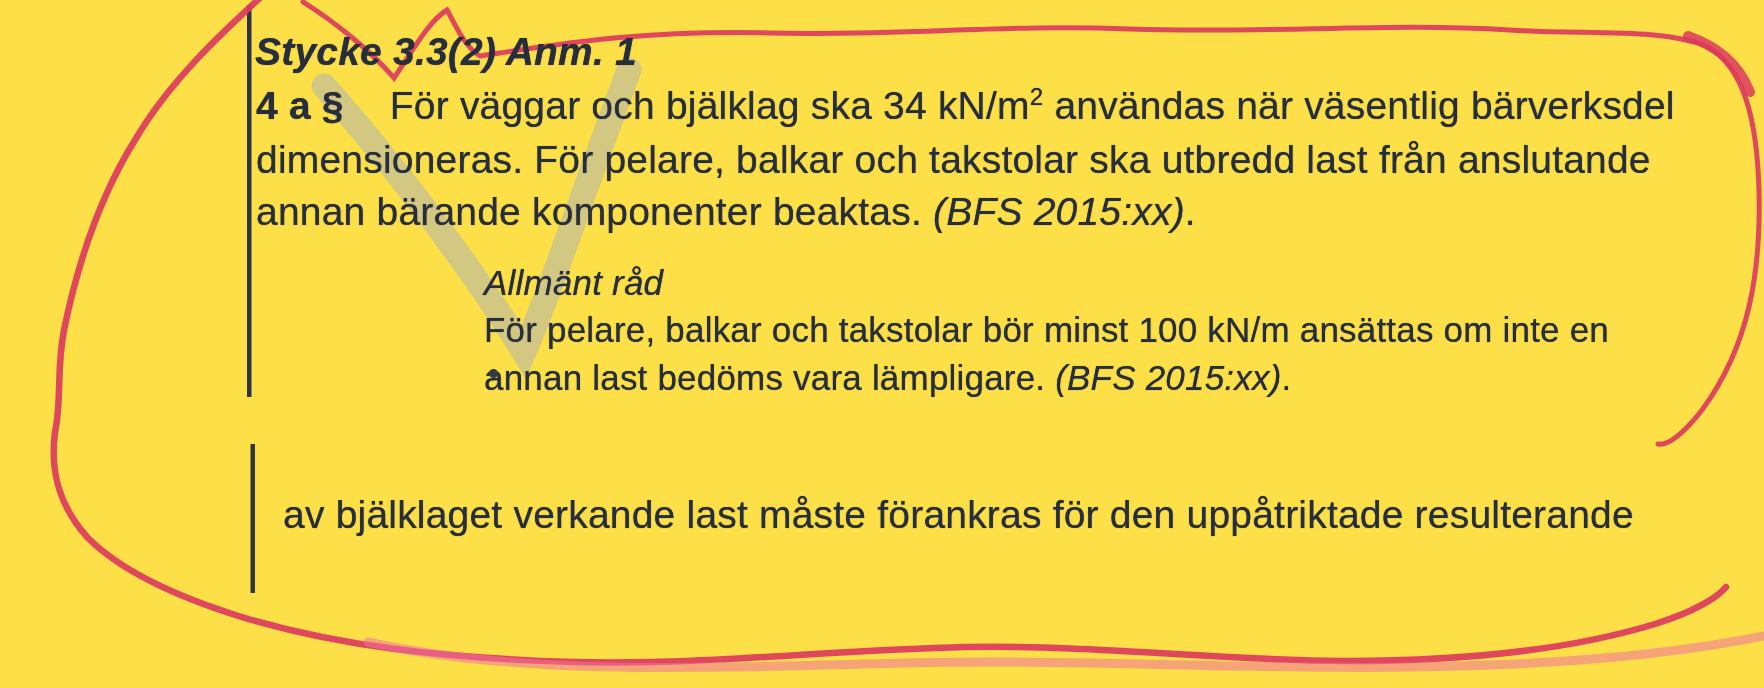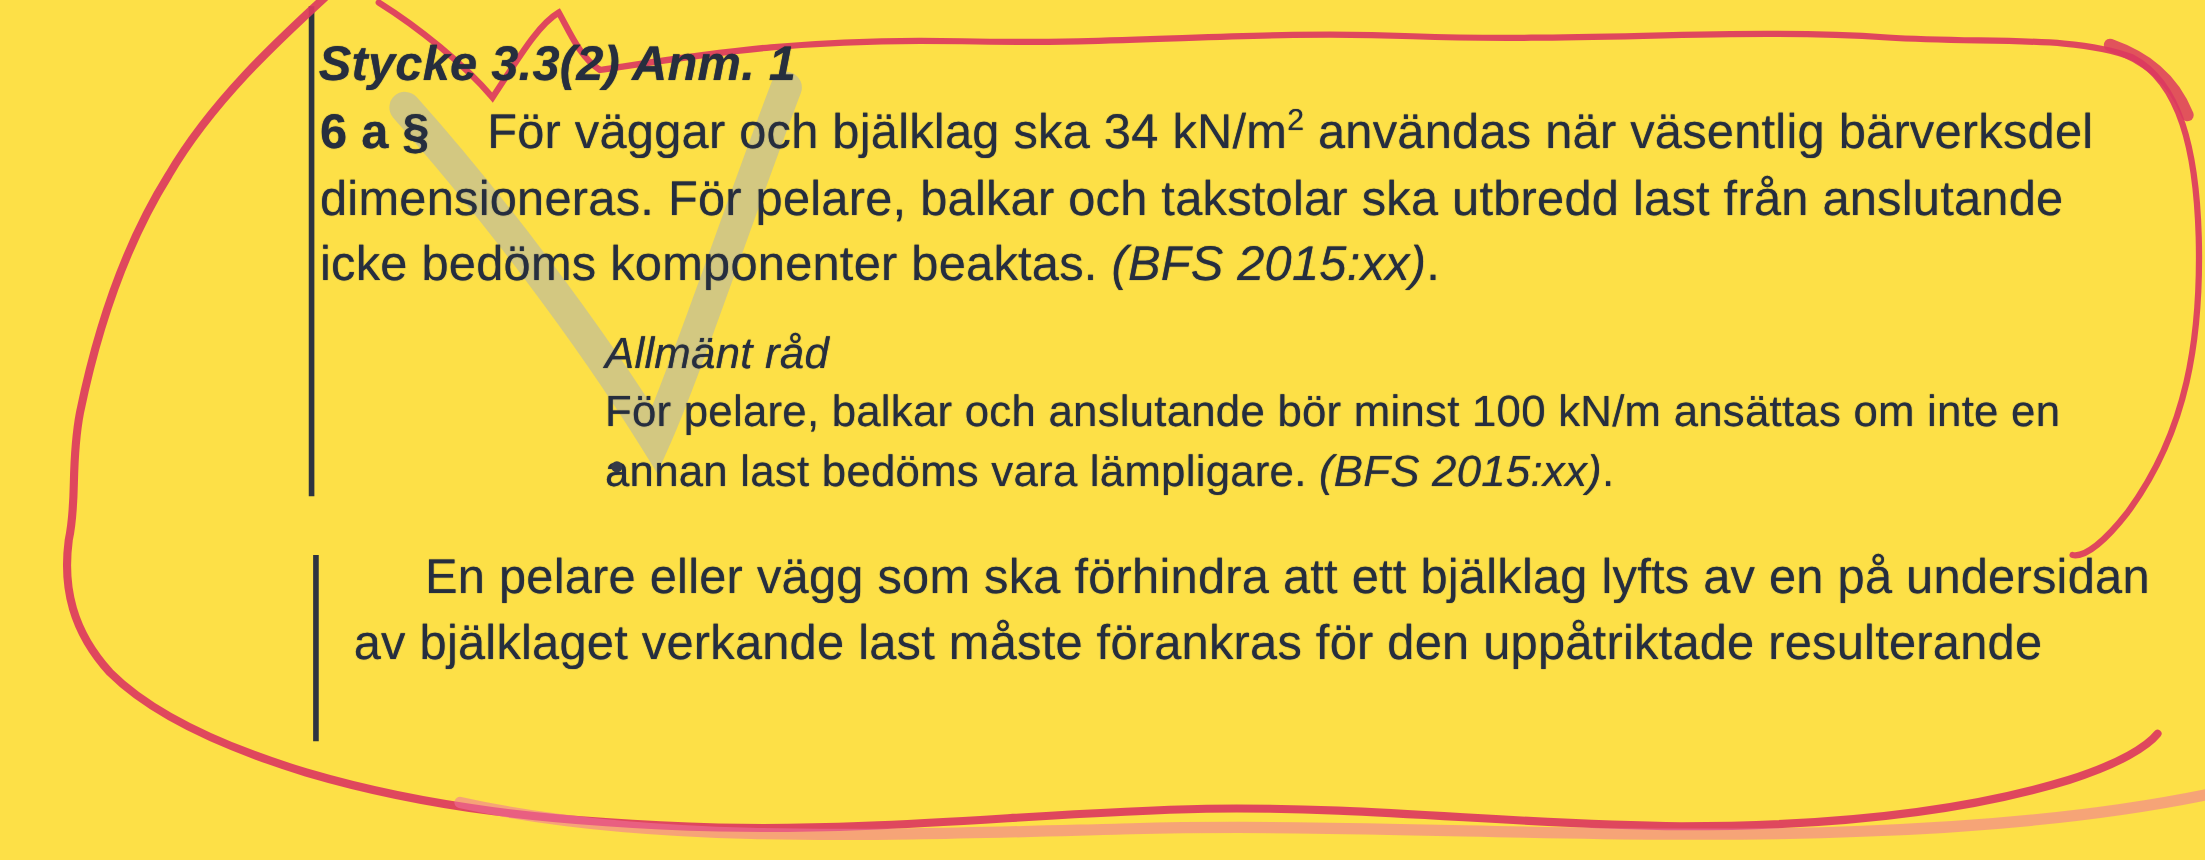--- a/index.html
+++ b/index.html
@@ -57,31 +57,30 @@
              C 710 665, 830 650, 965 647 C 1100 645, 1210 660, 1345 661
              C 1460 661, 1570 650, 1655 624 C 1696 611, 1718 597, 1726 587" fill="none" stroke-width="6.5" stroke-linecap="round" opacity="0.92" stroke="#dc3a5f"></path>
 
     <path d="M 368 642 C 520 676, 710 668, 905 663 C 1095 658, 1290 673, 1490 665
              C 1600 661, 1695 650, 1764 636" fill="none" stroke-width="9" stroke-linecap="round" opacity="0.55" stroke="#f0739e"></path>
   </svg>
 
   <div class="line heading-line" style="left:255px;top:30px;">Stycke 3.3(2) Anm. 1</div>
 
   <div class="line" style="left:256px;top:84px;">
-    <span class="marker">6 a §</span><span class="tab-gap"></span><span>För väggar och bjälklag ska 34 kN/m</span><sup class="sq">2</sup><span> användas när väsentlig bärverksdel</span>
+    <span class="marker">4 a §</span><span class="tab-gap"></span><span>För väggar och bjälklag ska 34 kN/m</span><sup class="sq">2</sup><span> användas när väsentlig bärverksdel</span>
   </div>
   <div class="line" style="left:256px;top:138px;">dimensioneras. För pelare, balkar och takstolar ska utbredd last från anslutande</div>
   <div class="line" style="left:256px;top:190px;">
-    <span>icke bedöms komponenter beaktas. </span><span class="ref">(BFS 2015:xx)</span><span>.</span>
+    <span>annan bärande komponenter beaktas. </span><span class="ref">(BFS 2015:xx)</span><span>.</span>
   </div>
 
   <div class="line advice advice-heading" style="left:484px;top:263px;">Allmänt råd</div>
-  <div class="line advice" style="left:484px;top:310px;">För pelare, balkar och anslutande bör minst 100 kN/m ansättas om inte en</div>
+  <div class="line advice" style="left:484px;top:310px;">För pelare, balkar och takstolar bör minst 100 kN/m ansättas om inte en</div>
   <div class="line advice" style="left:484px;top:358px;">
     <span>annan last bedöms vara lämpligare. </span><span class="ref">(BFS 2015:xx)</span><span>.</span>
   </div>
 
   <div class="stray-dot"></div>
 
-  <div class="line" style="left:340px;top:440px;">En pelare eller vägg som ska förhindra att ett bjälklag lyfts av en på undersidan</div>
   <div class="line" style="left:258px;top:493px;margin-left:25px;">av bjälklaget verkande last måste förankras för den uppåtriktade resulterande</div>
 
 </div>
 
 </body></html>

